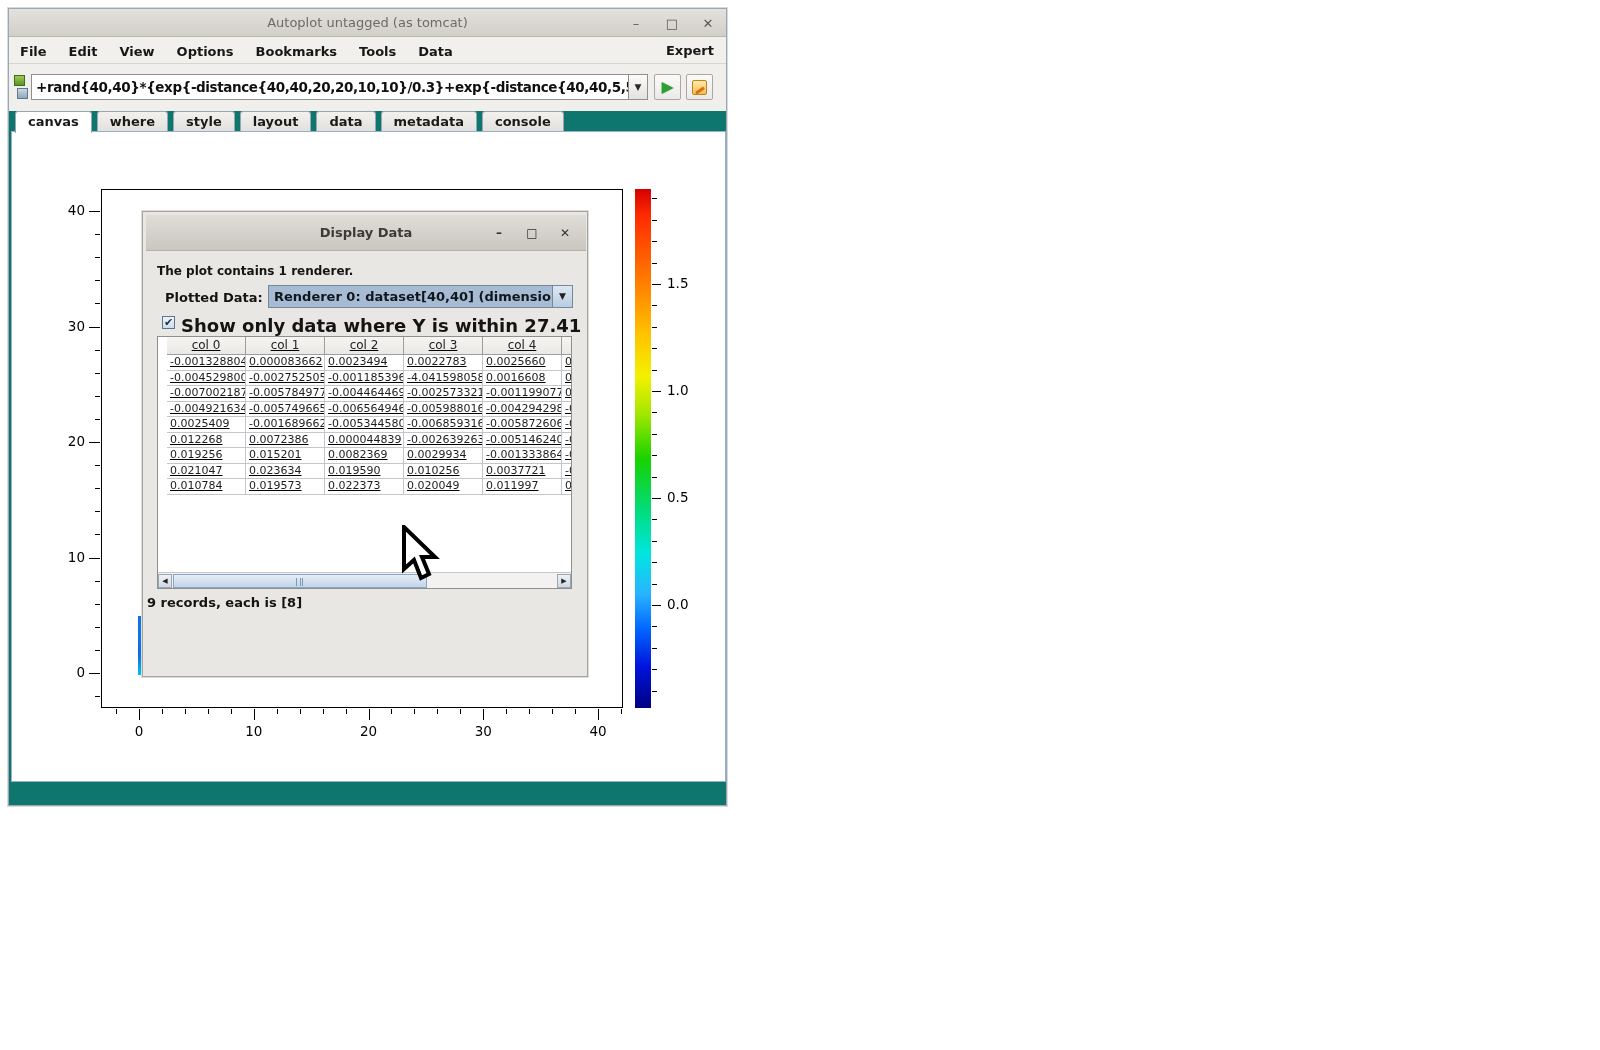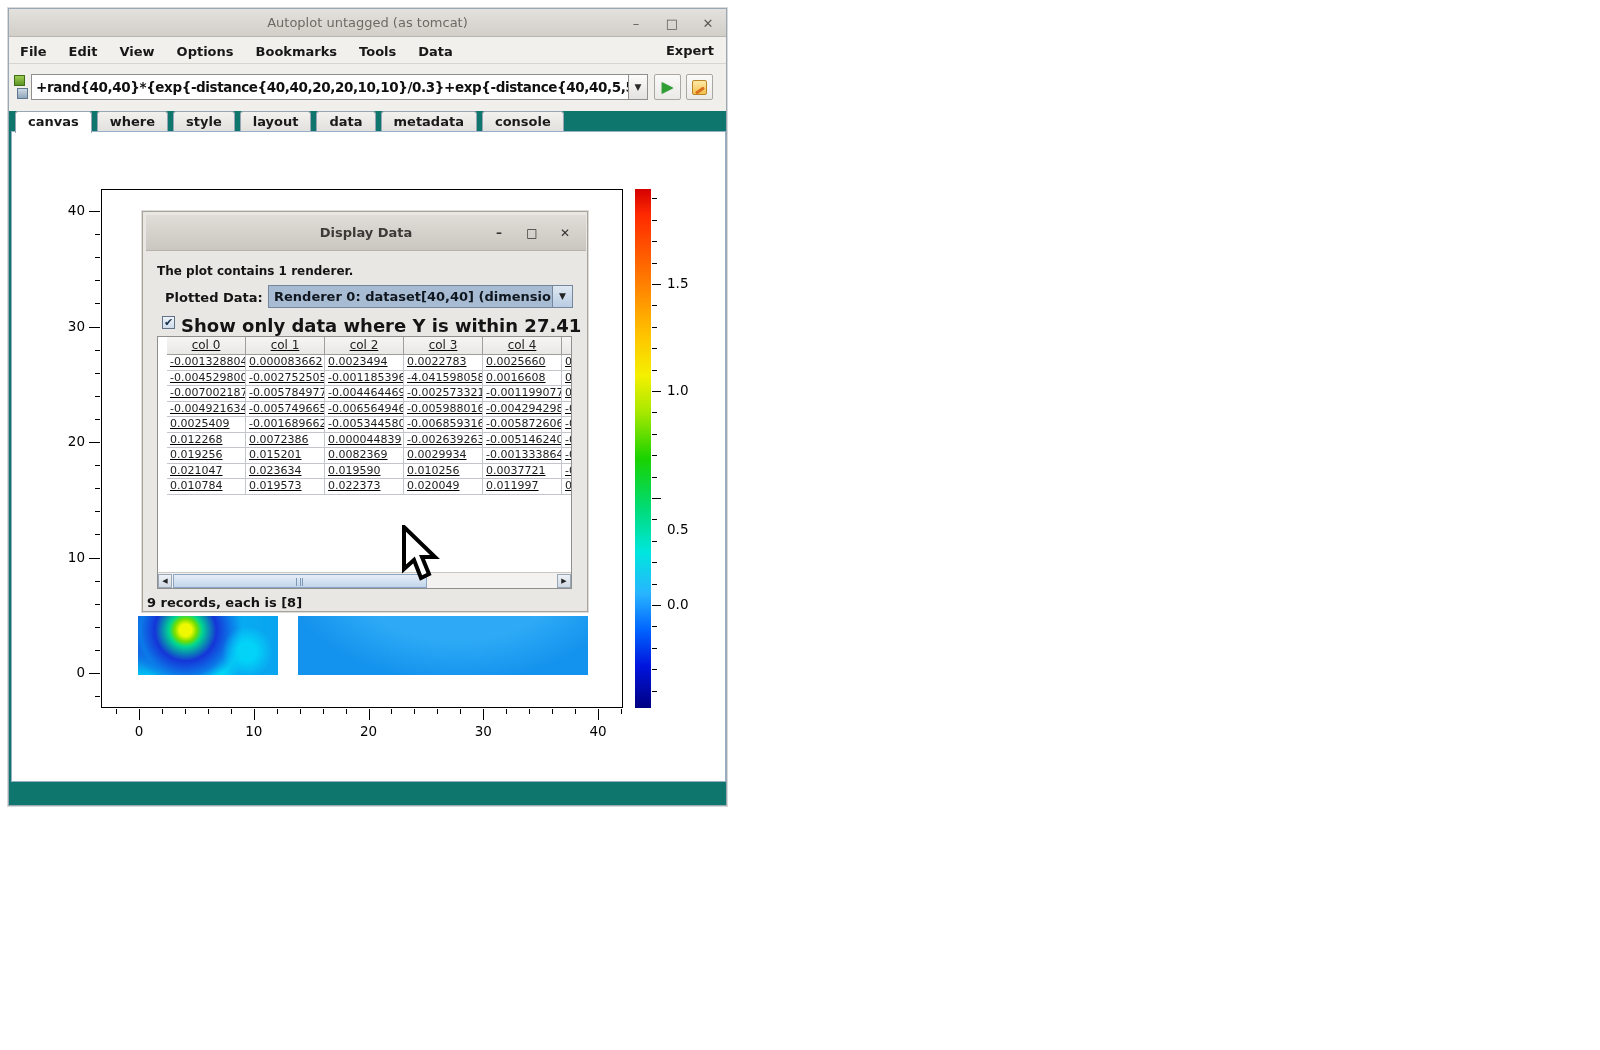--- a/index.html
+++ b/index.html
@@ -76,21 +76,21 @@
       #1493ee; }
 
   
   .colorbar { position:absolute; left:626px; top:180px; width:16px; height:519px;
     background:linear-gradient(#d40000 0%, #ff2a00 5%, #ff7700 17%, #ffc300 28%,
       #f4f000 36%, #a8e800 43%, #18d200 52%, #00dc7c 62%, #00e6de 70%,
       #28b4ff 78%, #0064ff 85%, #0014dc 92%, #000082 100%); }
   .tick-cb { position:absolute; height:1px; background:#000; }
 
   
-  .dialog { position:absolute; left:133px; top:202px; width:446px; height:401px;
+  .dialog { position:absolute; left:133px; top:202px; width:446px; height:466px;
     background:#e9e7e3; border:1px solid #a8a49c; box-shadow:0 0 0 1px #dedcd8; }
   .dlg-titlebar { position:absolute; left:3px; top:3px; width:440px; height:36px;
     background:linear-gradient(#e0ddd8,#cac7c1); border-bottom:1px solid #b5b2ac;
     display:flex; align-items:center; justify-content:center; }
   .dlg-title { font-size:13px; font-weight:600; color:#3c3a36; }
   .dlg-controls { position:absolute; right:14px; top:0; height:36px; display:flex; gap:19px; align-items:center; }
   .dlg-btn { font-size:12px; font-weight:700; color:#33312e; width:14px; text-align:center; }
   .dlg-line1 { position:absolute; left:14px; top:52px; font-size:12px; font-weight:700; color:#141414; }
   .dlg-plotted-label { position:absolute; left:22px; top:78px; font-size:13px; font-weight:700; color:#141414; }
   .dlg-combo { position:absolute; left:125px; top:73px; width:305px; height:23px;
@@ -260,21 +260,21 @@
       <div class="tick-cb" style="left: 643px; top: 339.2px; width: 5px;"></div>
       <div class="tick-cb" style="left: 643px; top: 317.8px; width: 5px;"></div>
       <div class="tick-cb" style="left: 643px; top: 296.4px; width: 5px;"></div>
       <div class="tick-cb" style="left: 643px; top: 275px; width: 9px;"></div>
       <div class="tick-cb" style="left: 643px; top: 253.6px; width: 5px;"></div>
       <div class="tick-cb" style="left: 643px; top: 232.2px; width: 5px;"></div>
       <div class="tick-cb" style="left: 643px; top: 210.8px; width: 5px;"></div>
       <div class="tick-cb" style="left: 643px; top: 189.4px; width: 5px;"></div>
       <div class="axis-label" style="left: 658px; top: 266px; width: 40px;">1.5</div>
       <div class="axis-label" style="left: 658px; top: 373px; width: 40px;">1.0</div>
-      <div class="axis-label" style="left: 658px; top: 480px; width: 40px; margin-top: 32px;">0.5</div>
+      <div class="axis-label" style="left: 658px; top: 480px; width: 40px;">0.5</div>
       <div class="axis-label" style="left: 658px; top: 587px; width: 40px;">0.0</div>
     </div>
 
   <div class="dialog">
     <div class="dlg-titlebar">
       <span class="dlg-title">Display Data</span>
       <span class="dlg-controls">
         <span class="dlg-btn">–</span>
         <span class="dlg-btn">□</span>
         <span class="dlg-btn">✕</span>

